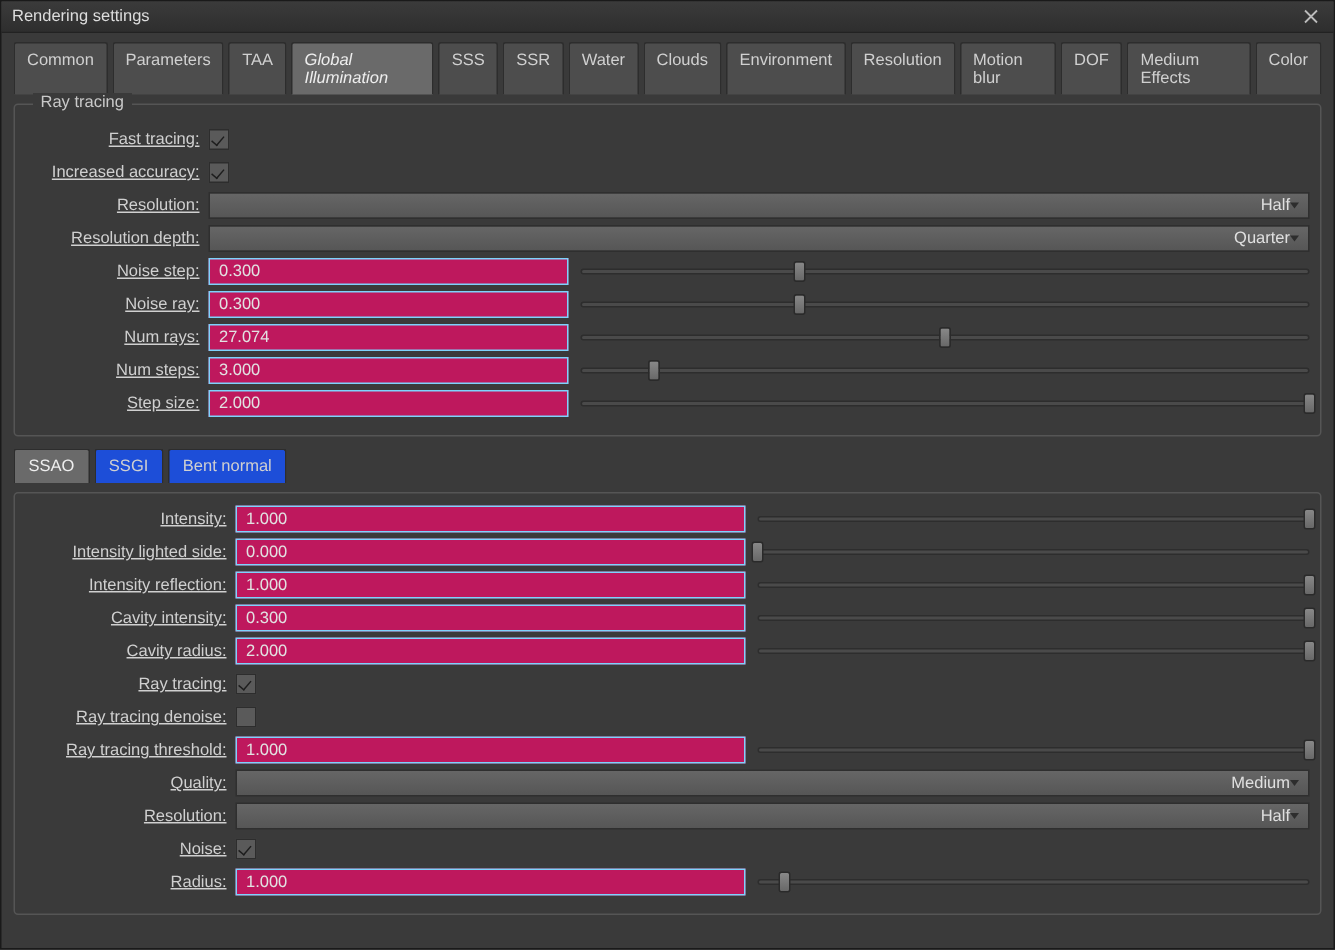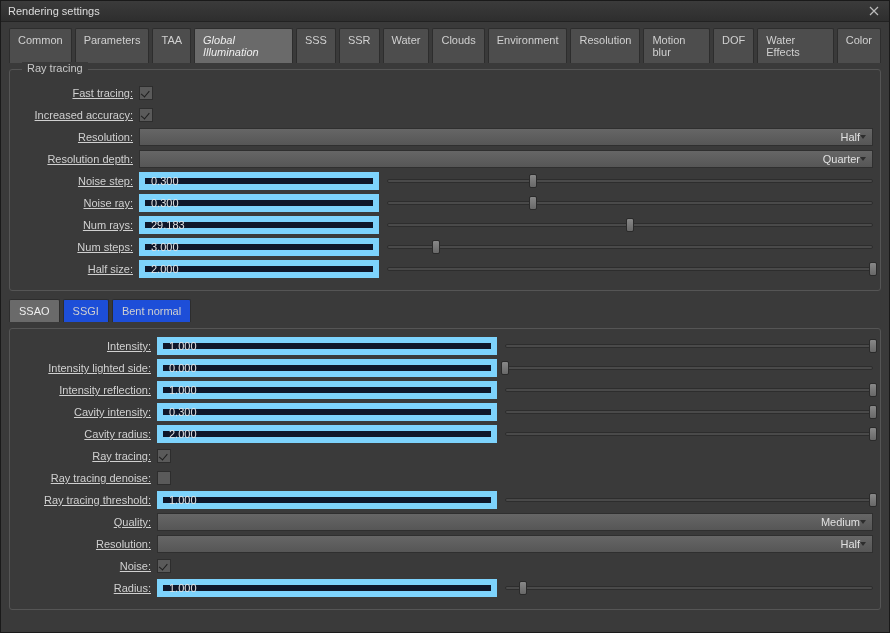--- a/index.html
+++ b/index.html
@@ -131,22 +131,22 @@
   }
   .dropdown .dd-text { flex:1; }
   .dropdown .dd-arrow {
     width: 0; height: 0;
     border-left: 3px solid transparent;
     border-right: 3px solid transparent;
     border-top: 4px solid #2d2d2d;
   }
   .numeric {
     height: 18px;
-    background: #0f172a;
-    border: 6px solid #7dd3fc;
+    background: #be185d;
+    border: 1px solid #7dd3fc;
     padding: 0 6px;
     display: flex;
     align-items: center;
     color: #e2e2e2;
     cursor: text;
   }
   .numeric.w240 { width: 240px; }
   .numeric.w340 { width: 340px; }
   .slider {
     flex: 1;
@@ -219,21 +219,21 @@
         <div class="tab">TAA</div>
         <div class="tab active">Global Illumination</div>
         <div class="tab">SSS</div>
         <div class="tab">SSR</div>
         <div class="tab">Water</div>
         <div class="tab">Clouds</div>
         <div class="tab">Environment</div>
         <div class="tab">Resolution</div>
         <div class="tab">Motion blur</div>
         <div class="tab">DOF</div>
-        <div class="tab">Water Effects</div>
+        <div class="tab">Medium Effects</div>
         <div class="tab">Color</div>
       </div>
 
     <div class="group">
       <span class="group-title">Ray tracing</span>
 
       <div class="row">
         <span class="label">Fast tracing:</span>
         <div class="controls">
             <span class="checkbox checked" id="cb-fast"></span>
@@ -280,39 +280,39 @@
           <div class="numeric w240">0.300</div>
           <div class="slider">
               <div class="track"></div>
               <div class="thumb" style="left: 30%;"></div>
             </div>
         </div>
       </div>
       <div class="row">
         <span class="label">Num rays:</span>
         <div class="controls">
-          <div class="numeric w240">29.183</div>
+          <div class="numeric w240">27.074</div>
           <div class="slider">
               <div class="track"></div>
               <div class="thumb" style="left: 50%;"></div>
             </div>
         </div>
       </div>
       <div class="row">
         <span class="label">Num steps:</span>
         <div class="controls">
           <div class="numeric w240">3.000</div>
           <div class="slider">
               <div class="track"></div>
               <div class="thumb" style="left: 10%;"></div>
             </div>
         </div>
       </div>
       <div class="row">
-        <span class="label">Half size:</span>
+        <span class="label">Step size:</span>
         <div class="controls">
           <div class="numeric w240">2.000</div>
           <div class="slider">
               <div class="track"></div>
               <div class="thumb" style="left: 100%;"></div>
             </div>
         </div>
       </div>
     </div>
 

